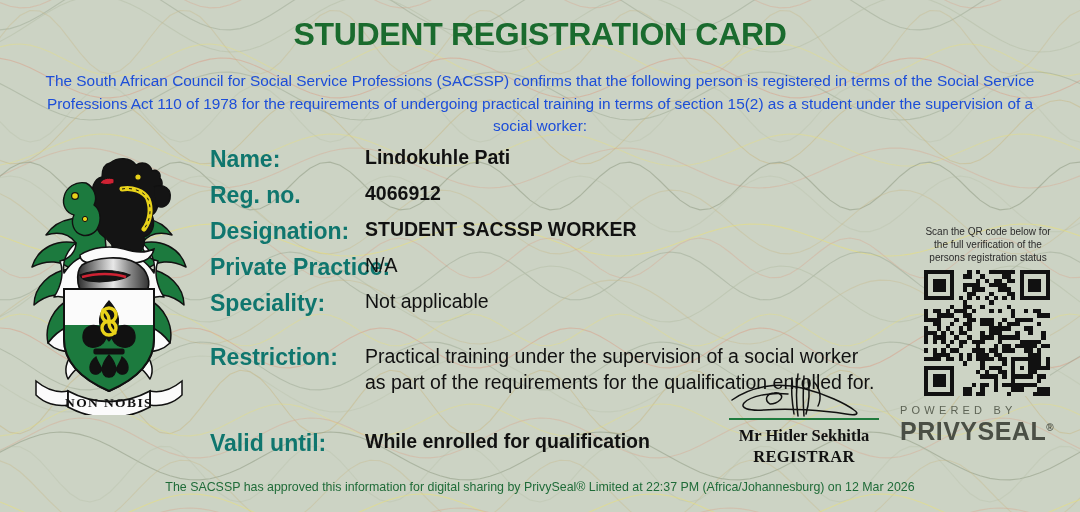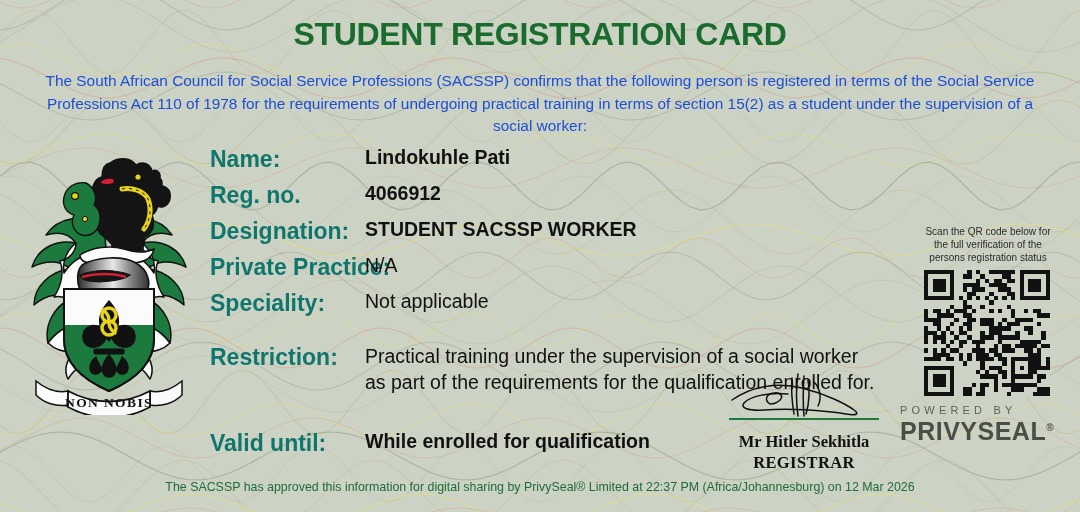--- a/index.html
+++ b/index.html
@@ -70,21 +70,21 @@
   
   #sigblock{
     position:absolute;left:718px;top:370px;width:172px;
     text-align:center;
   }
   #sig-svg{display:block;width:172px;height:48px;}
   #sig-rule{
     height:2px;background:#1f7a3d;width:150px;margin:0 auto 0 auto;
   }
   #sig-name{
-    margin-top:12px;
+    margin-top:6px;
     font-family:"Liberation Serif", serif;
     font-size:16.5px;font-weight:bold;color:#111;
     line-height:1.25;
   }
   #sig-role{
     font-family:"Liberation Serif", serif;
     font-size:16.5px;font-weight:bold;color:#111;
     line-height:1.25;letter-spacing:0.4px;
   }
 

